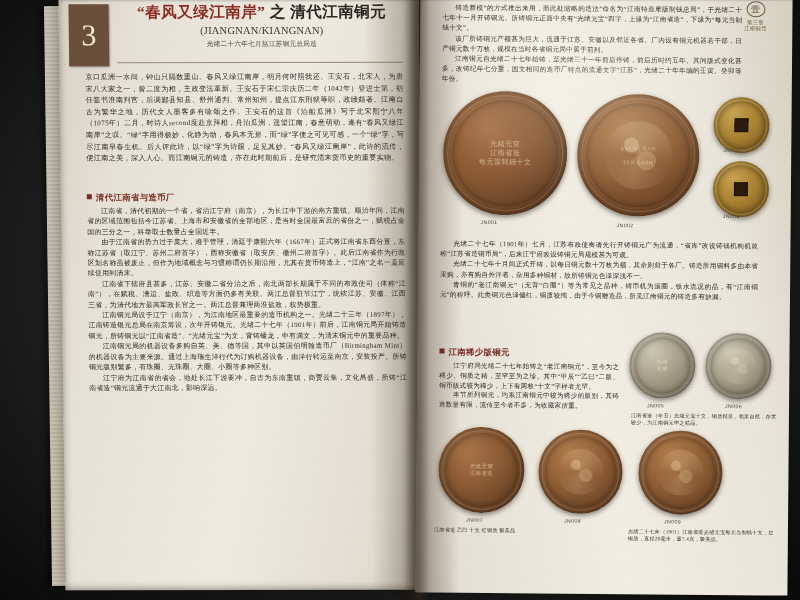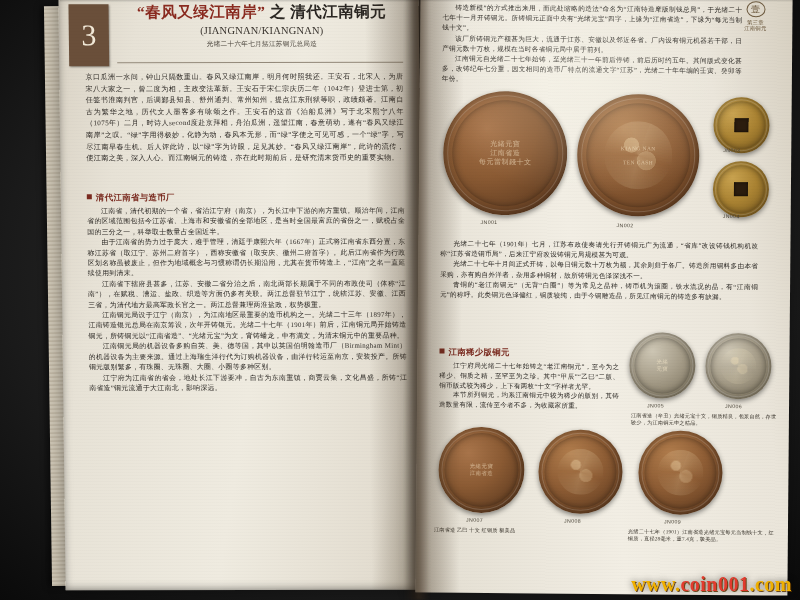--- a/index.html
+++ b/index.html
@@ -468,16 +468,13 @@
         <div class="tex"></div>
         <div class="shade-right"></div>
       </div>
     </div>
 
     <div class="gutter"></div>
     <div class="edge-top-dark"></div>
     <div class="glare"></div>
   </div>
 
-  <div class="watermark">
-    <span>www.</span><span class="w2">coin001</span><span>.com</span>
-  </div>
 </div>
 
 </body></html>

